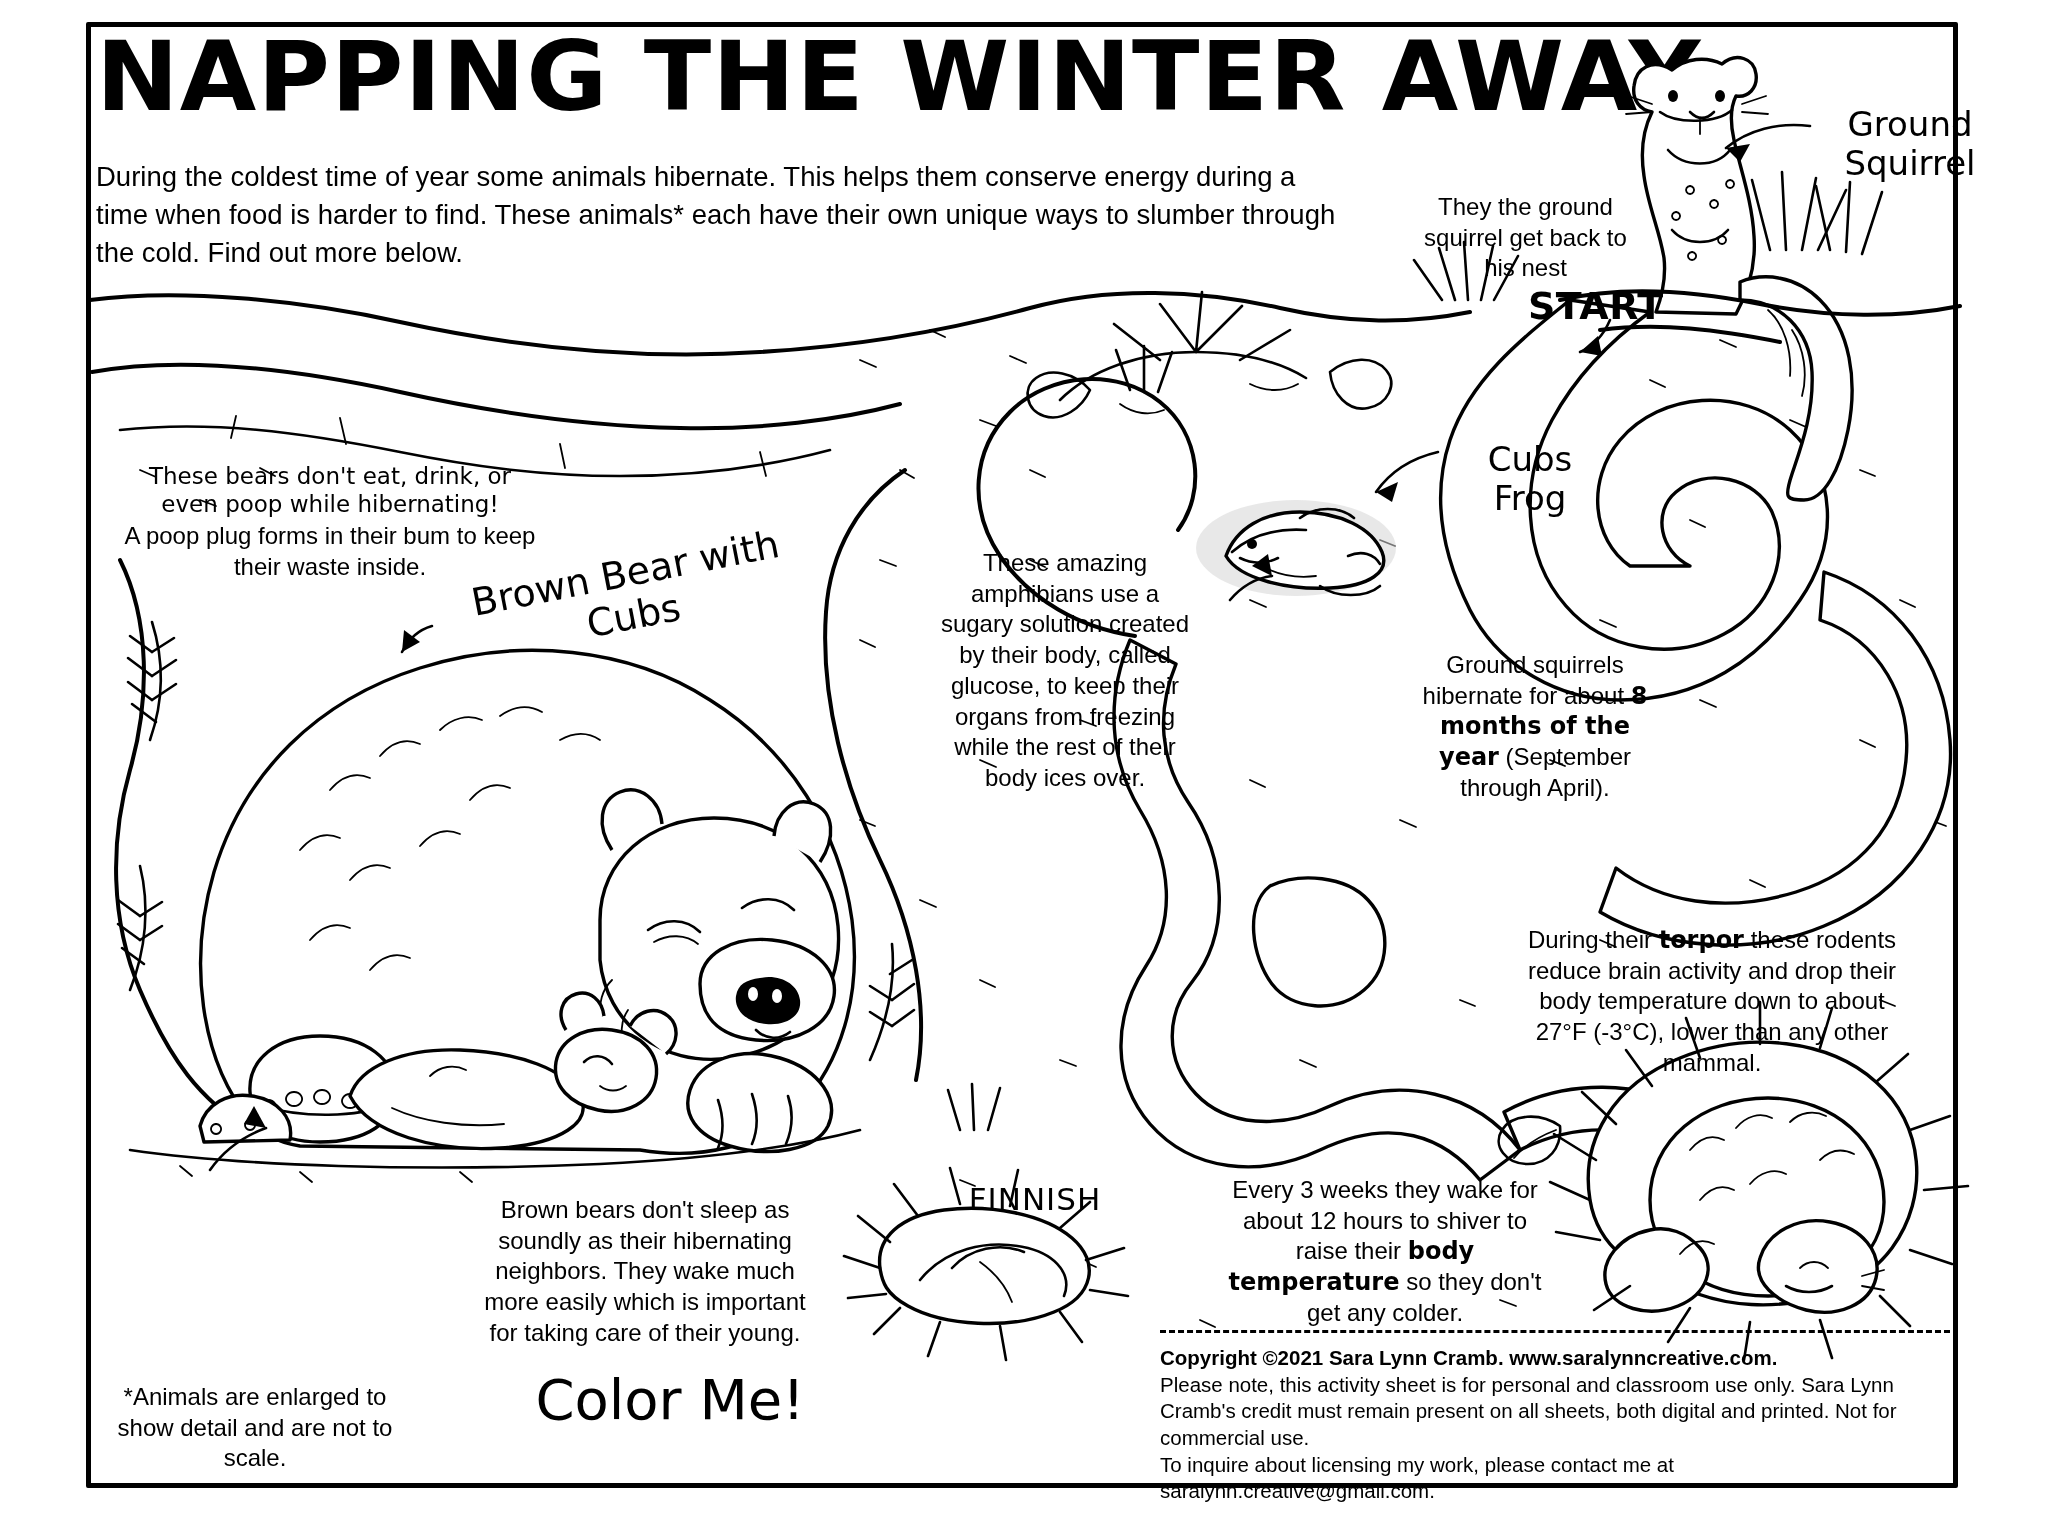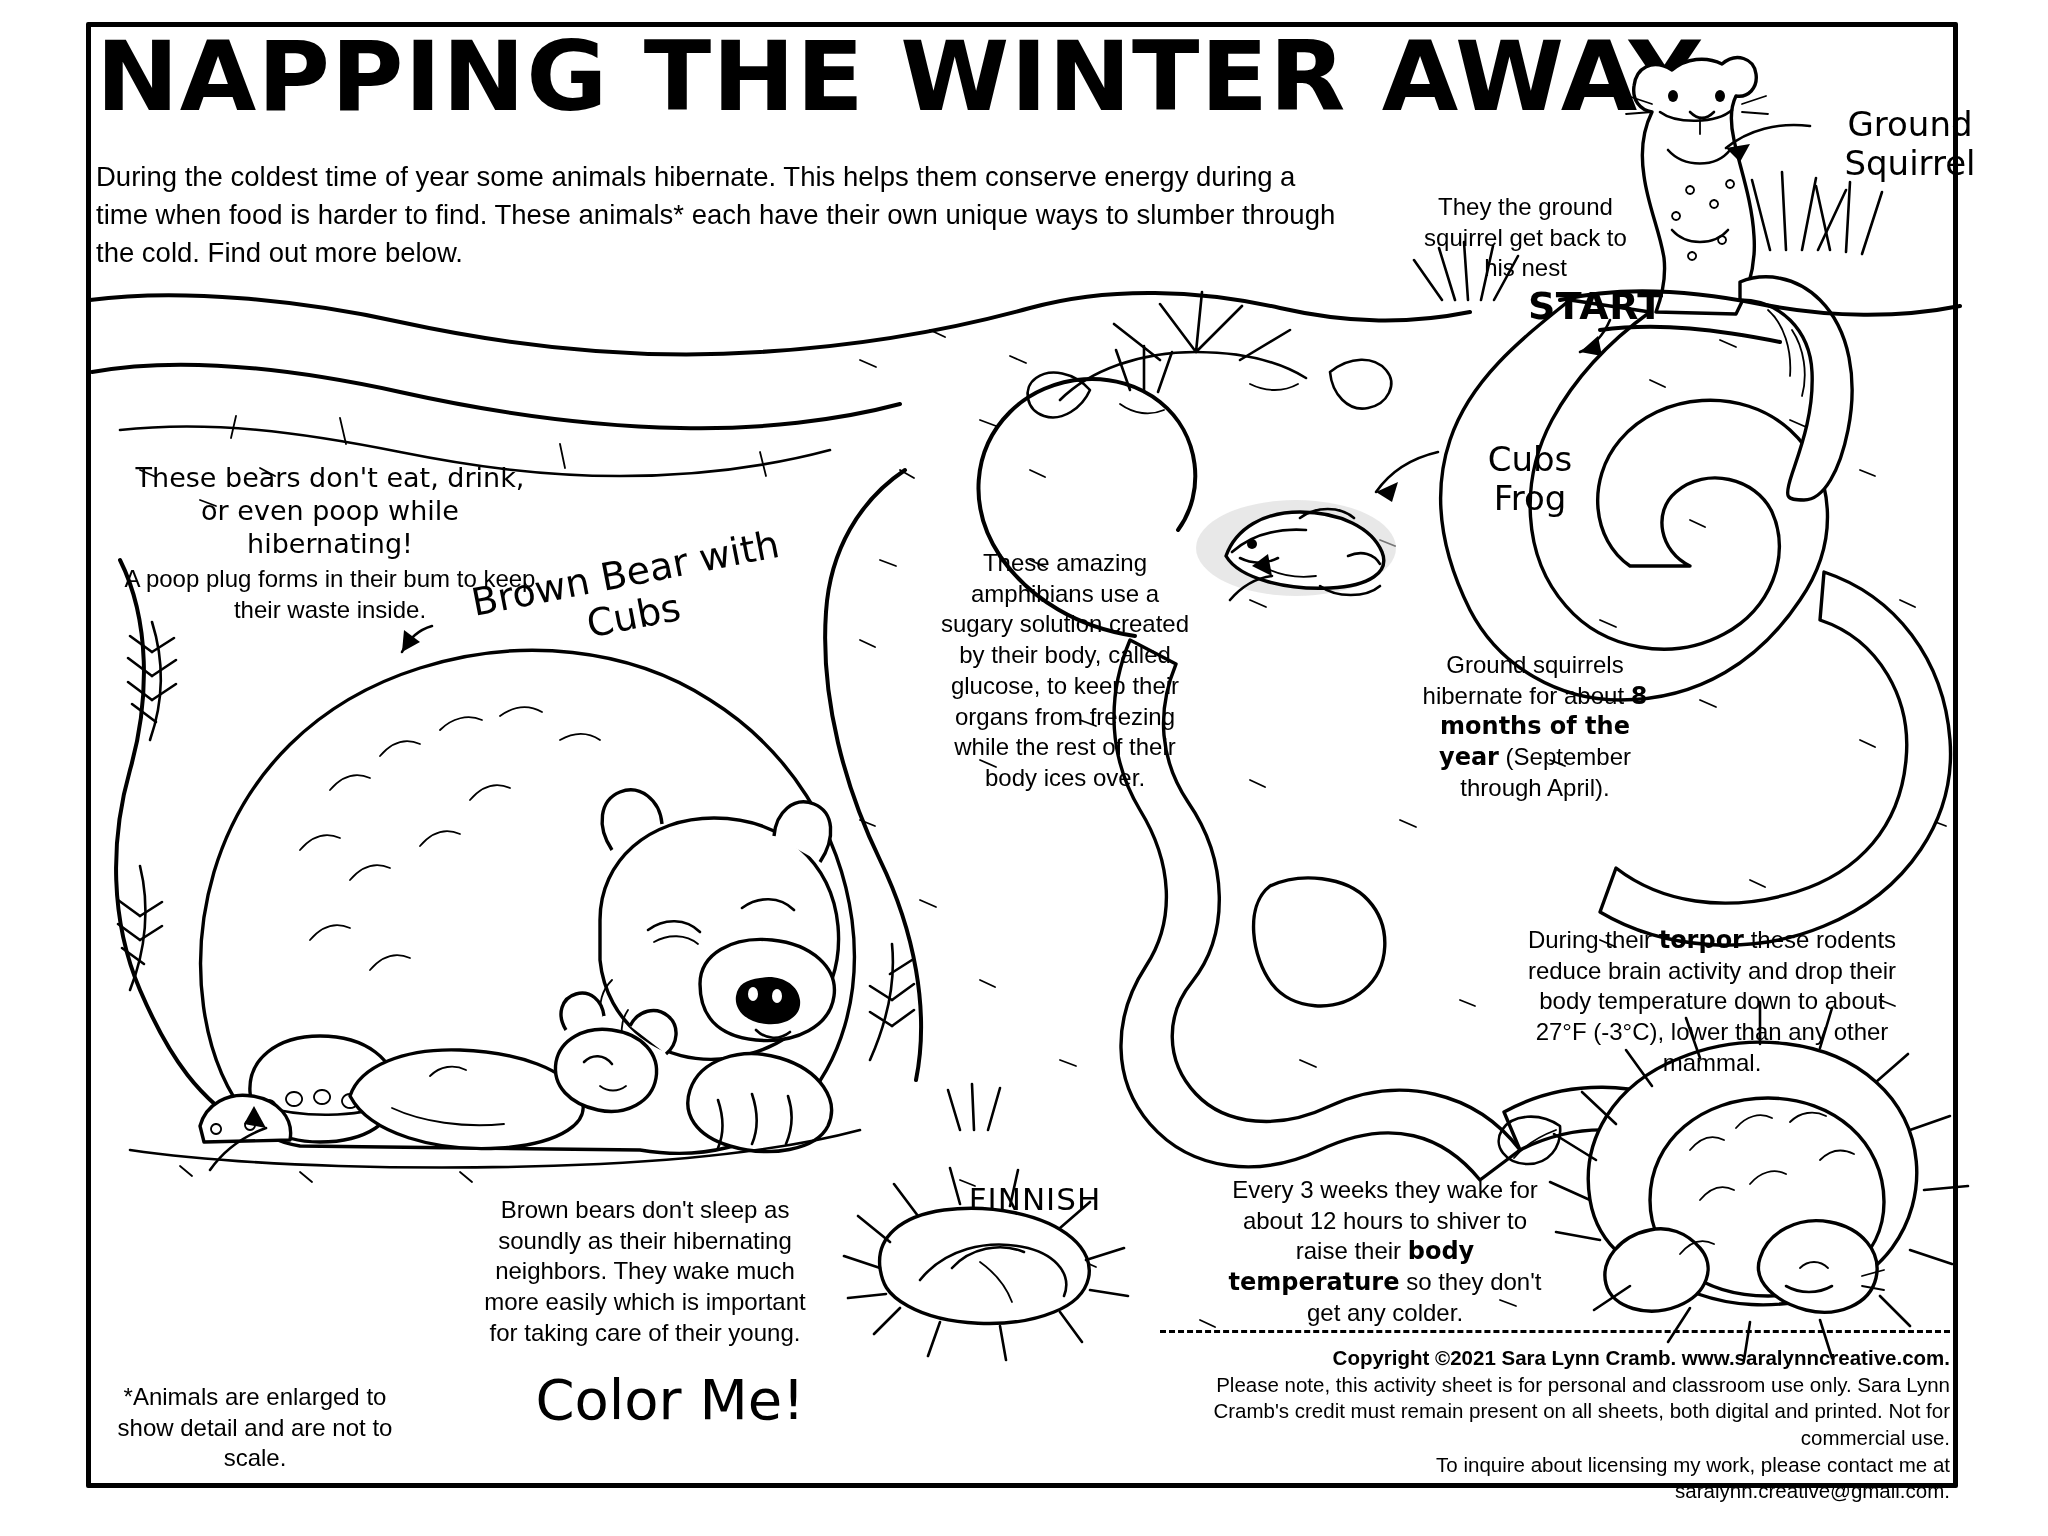--- a/index.html
+++ b/index.html
@@ -82,41 +82,41 @@
     font-size: 38px; transform: rotate(-11deg); transform-origin: left top;
   }
   #finnish-label { left: 955px; top: 1182px; width: 160px; font-size: 31px; letter-spacing: 1px; }
   #color-me { left: 530px; top: 1368px; width: 280px; font-size: 56px; }
 
   #bear-fact-1 {
     left: 120px; top: 462px; width: 420px;
   }
   #bear-fact-1 .bold-hand {
     font-family: "DejaVu Sans", sans-serif;
-    font-size: 27px;
+    font-size: 23px;
     line-height: 1.22;
     display: block;
     margin-bottom: 3px;
   }
   #frog-fact { left: 940px; top: 548px; width: 250px; }
   #gs-fact-1 { left: 1415px; top: 650px; width: 240px; }
   #gs-fact-2 { left: 1512px; top: 925px; width: 400px; text-align: center; }
   #gs-fact-3 { left: 1215px; top: 1175px; width: 340px; }
   #bear-fact-2 { left: 480px; top: 1195px; width: 330px; }
   #bear-fact-3 { left: 110px; top: 1205px; width: 290px; }
   #footnote { left: 100px; top: 1382px; width: 310px; }
 
   .copyright {
     position: absolute;
     left: 1160px;
     top: 1345px;
     width: 790px;
     font-size: 20.5px;
     line-height: 1.3;
-    text-align: right;
+    text-align: left;
   }
   .copyright .line1 { font-weight: 700; }
   .dashed-rule {
     position: absolute;
     left: 1160px;
     top: 1330px;
     width: 790px;
     border-top: 3px dashed #000;
   }
   svg.art { position: absolute; left: 0; top: 0; width: 2048px; height: 1536px; pointer-events: none; }

